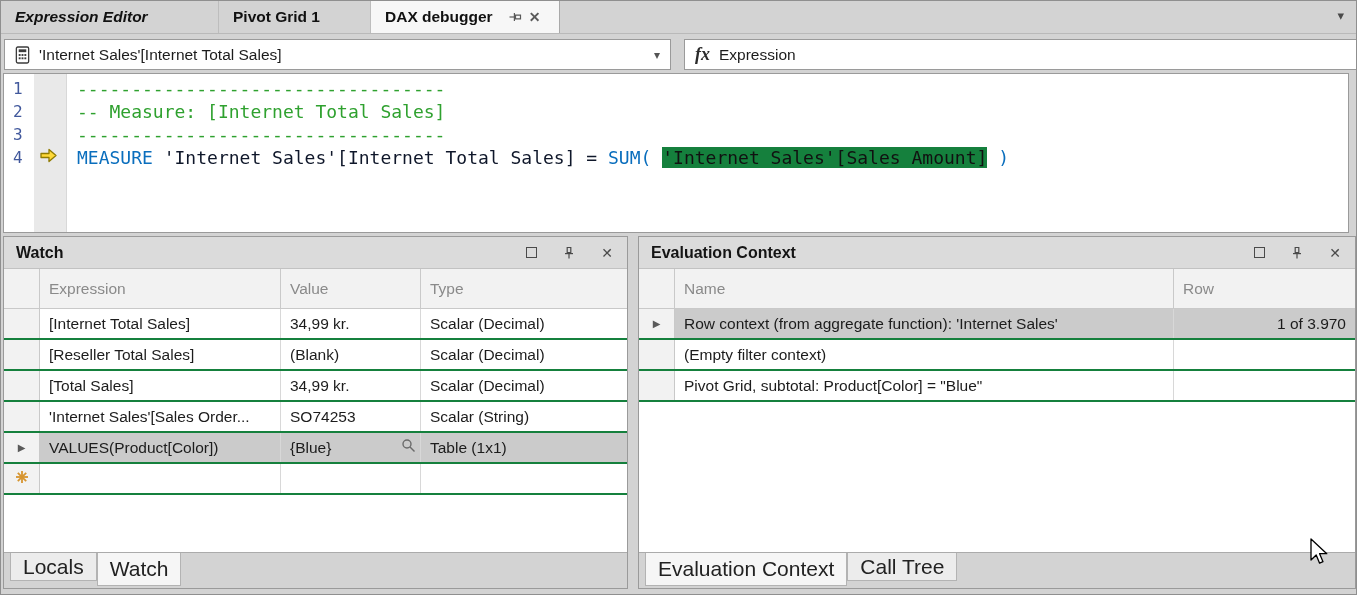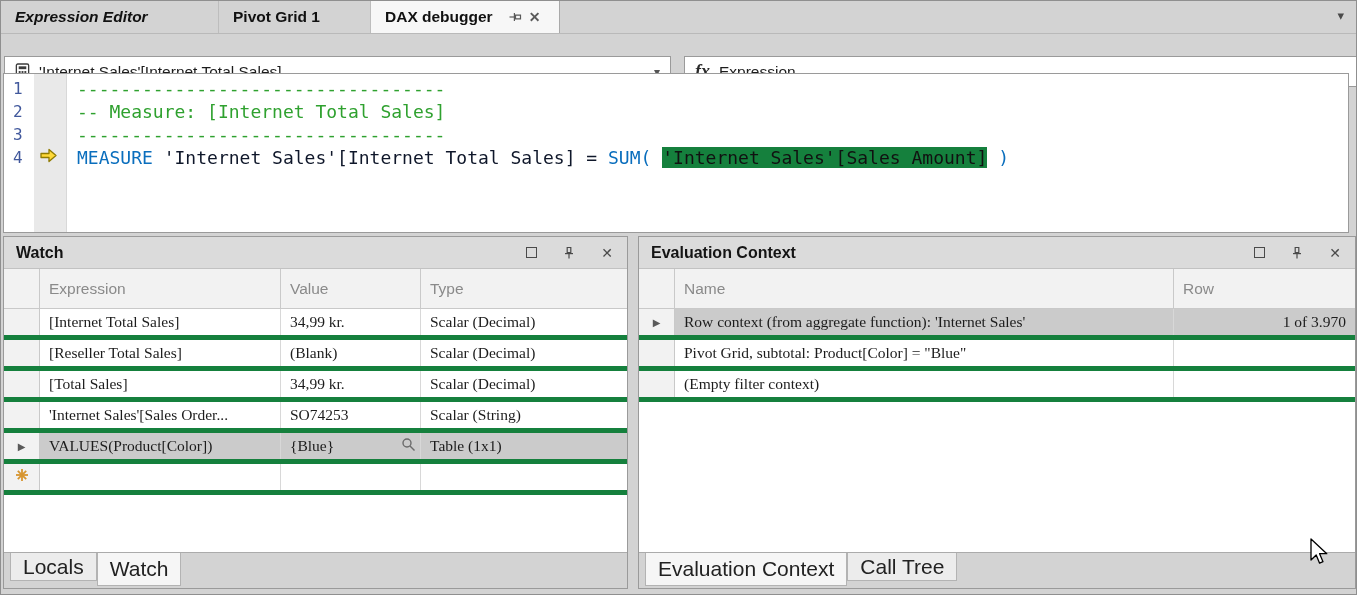--- a/index.html
+++ b/index.html
@@ -31,21 +31,21 @@
   }
   .doc-tab.active .tab-label{ margin-right:12px; }
   .tab-icon-btn{ display:flex; align-items:center; justify-content:center;
     width:20px; height:20px; color:#5a5a5a; font-size:14px; }
   .overflow-arrow{
     position:absolute; right:12px; top:7px; color:#4a4a4a; font-size:13px;
   }
   
   .combo-row{ position:absolute; left:0; top:33px; right:0; height:39px; background:#d3d3d3; }
   .combo{
-    position:absolute; top:22px; height:31px; background:#ffffff;
+    position:absolute; top:5px; height:31px; background:#ffffff;
     border:1px solid #9a9a9a; display:flex; align-items:center;
     font-size:15.5px; color:#1c1c1c;
   }
   .combo.left{ left:3px;  width:667px; }
   .combo.right{ left:683px; width:740px; }
   .combo .glyph{ margin:0 8px 0 9px; display:flex; align-items:center; }
   .combo .fx{ font-family:"Liberation Serif", serif; font-style:italic; font-weight:bold;
     font-size:18px; color:#2a2a2a; margin:0 9px 0 10px; }
   .combo .combo-arrow{ margin-left:auto; margin-right:10px; color:#555; font-size:12px; }
   
@@ -83,21 +83,21 @@
   .ctrl{ display:flex; align-items:center; justify-content:center; width:16px; height:16px;
     color:#4a4a4a; font-size:14px; }
   .restore-box{ width:11px; height:11px; border:1.6px solid #4a4a4a; }
   
   .grid-area{ flex:1 1 auto; background:#ffffff; overflow:hidden; }
   .grid-row{ display:grid; }
   .watch .grid-row{ grid-template-columns:36px 241px 140px 1fr; }
   .eval  .grid-row{ grid-template-columns:36px 499px 1fr; }
   .grid-row.header{ height:40px; background:#f2f2f2; border-bottom:1px solid #c9c9c9;
     color:#8a8a8a; font-size:15.5px; }
-  .grid-row.data{ height:31px; border-bottom:5px solid #15803d; font-size:15.5px; color:#1c1c1c;font-family:Liberation Serif, serif; }
+  .grid-row.data{ height:31px; border-bottom:2px solid #15803d; font-size:15.5px; color:#1c1c1c; }
   .cell{ display:flex; align-items:center; padding-left:9px; overflow:hidden;
     white-space:nowrap; border-right:1px solid #d8d8d8; }
   .header .cell{ border-right:1px solid #c9c9c9; }
   .cell.last{ border-right:none; }
   .cell.rowhdr{ background:#f2f2f2; border-right:1px solid #c9c9c9;
     justify-content:center; padding-left:0; }
   .grid-row.selected .cell:not(.rowhdr){ background:#cbcbcb; }
   .row-indicator{ color:#5a5a5a; font-size:10px; }
   .cell.value-with-btn{ justify-content:space-between; padding-right:4px; }
   .cell.num{ justify-content:flex-end; padding-right:9px; }
@@ -307,26 +307,26 @@
       </div>
       <div class="grid-row data selected">
         <div class="cell rowhdr">
           <span class="row-indicator">▶</span>
         </div>
         <div class="cell">Row context (from aggregate function): 'Internet Sales'</div>
         <div class="cell last num">1 of 3.970</div>
       </div>
       <div class="grid-row data">
         <div class="cell rowhdr"></div>
+        <div class="cell">(Empty filter context)</div>
+        <div class="cell last num"></div>
+      </div>
+      <div class="grid-row data">
+        <div class="cell rowhdr"></div>
         <div class="cell">Pivot Grid, subtotal: Product[Color] = "Blue"</div>
-        <div class="cell last num"></div>
-      </div>
-      <div class="grid-row data">
-        <div class="cell rowhdr"></div>
-        <div class="cell">(Empty filter context)</div>
         <div class="cell last num"></div>
       </div>
     </div>
     <div class="panel-tabstrip">
       <div class="mini-tab active">Evaluation Context</div>
       <div class="mini-tab">Call Tree</div>
     </div>
   </div>
 
   <span class="mouse-cursor">

